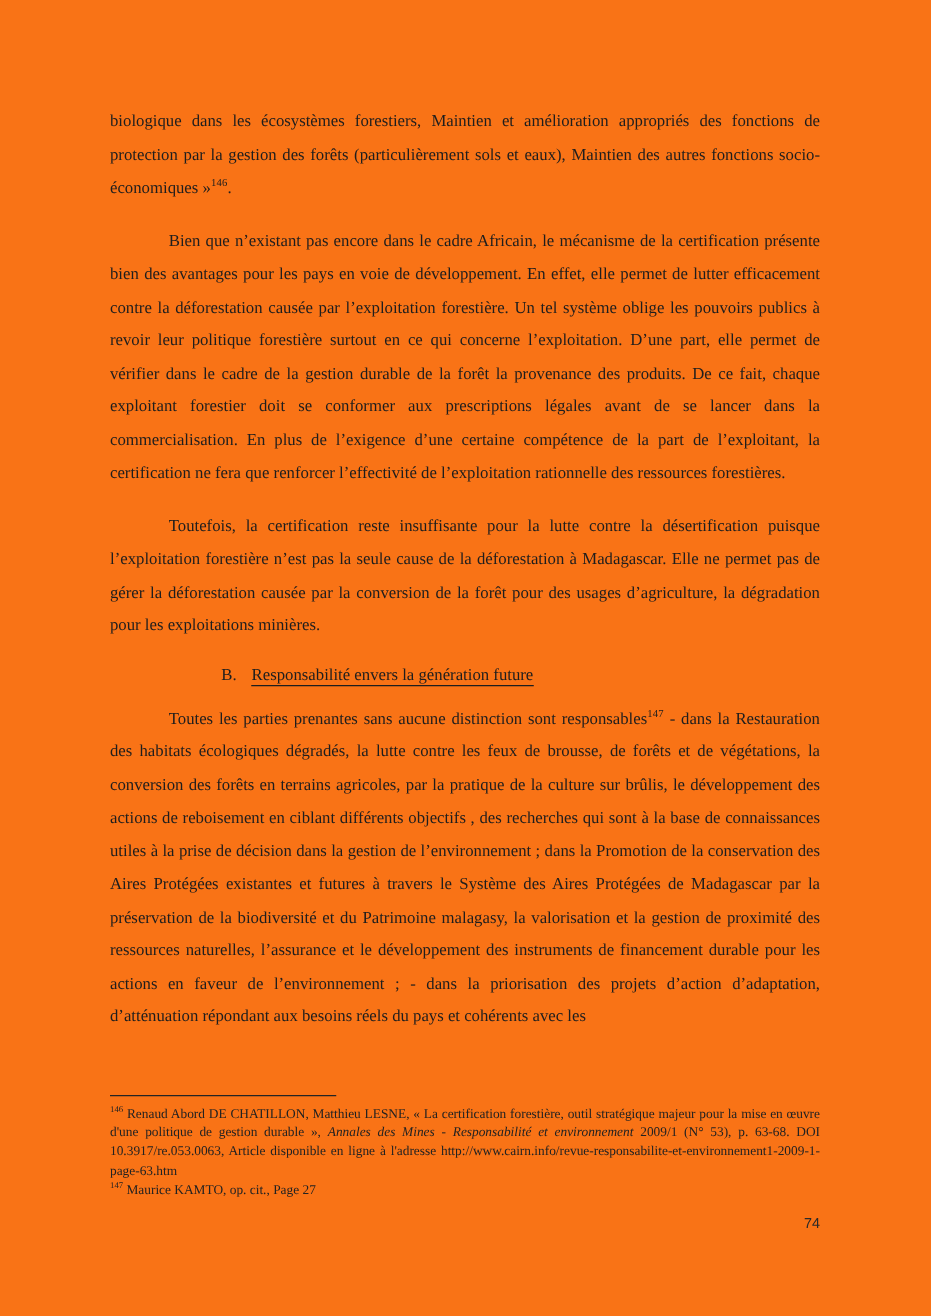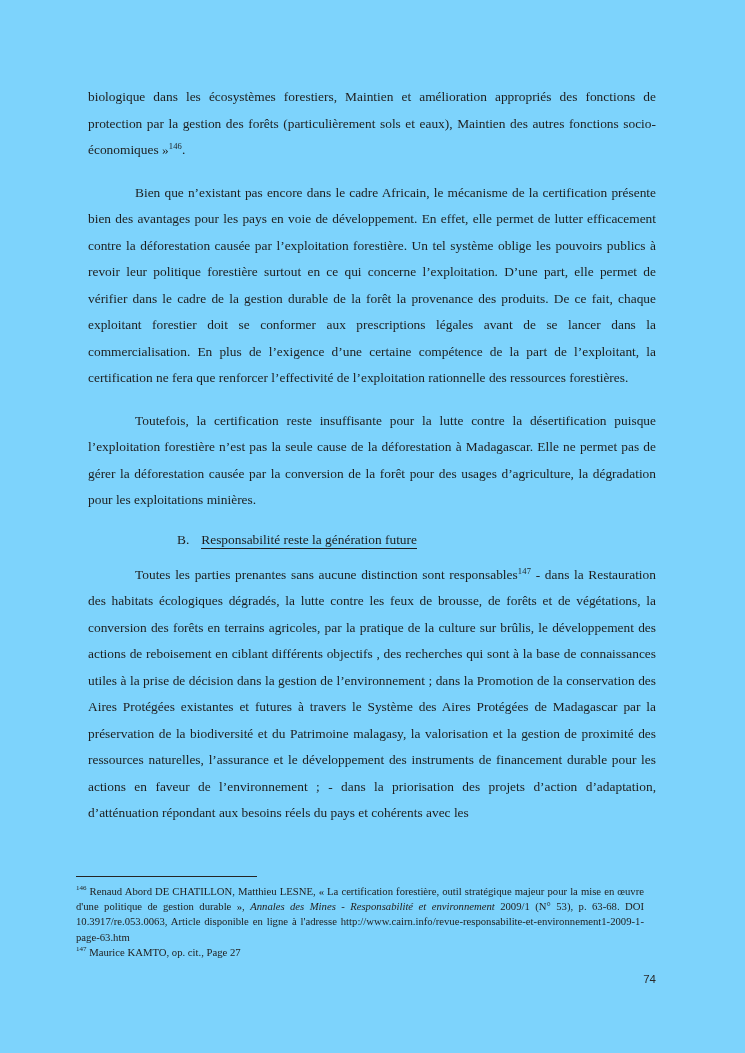--- a/index.html
+++ b/index.html
@@ -4,21 +4,21 @@
 <style>
   html, body {
     margin: 0;
     padding: 0;
     background: #ffffff;
   }
   .page {
     position: relative;
     width: 745px;
     height: 1053px;
-    background: #7dd3fc;
+    background: #f97316;
     overflow: hidden;
     font-family: "Liberation Serif", "DejaVu Serif", serif;
     color: #1e1e1e;
   }
   .content {
     position: absolute;
     left: 88px;
     top: 84px;
     width: 568px;
   }
@@ -48,21 +48,21 @@
   }
   .h-label {
     margin-right: 12px;
   }
   .h-title {
     border-bottom: 1.3px solid #1e1e1e;
     padding-bottom: 1.5px;
   }
   .footnotes {
     position: absolute;
-    left: 76px;
+    left: 88px;
     top: 876px;
     width: 568px;
   }
   .fn-sep {
     width: 181px;
     height: 0;
     border-top: 1.5px solid #242424;
     margin: 0 0 7px 0;
   }
   .fn {
@@ -97,21 +97,21 @@
 <div class="page">
 
   <div class="content">
 
     <p class="body-p no-indent"><span>biologique dans les écosystèmes forestiers, Maintien et amélioration appropriés des fonctions de protection par la gestion des forêts (particulièrement sols et eaux), Maintien des autres fonctions socio-économiques »</span><sup class="fnref">146</sup><span>.</span></p>
 
     <p class="body-p">Bien que n’existant pas encore dans le cadre Africain, le mécanisme de la certification présente bien des avantages pour les pays en voie de développement. En effet, elle permet de lutter efficacement contre la déforestation causée par l’exploitation forestière. Un tel système oblige les pouvoirs publics à revoir leur politique forestière surtout en ce qui concerne l’exploitation. D’une part, elle permet de vérifier dans le cadre de la gestion durable de la forêt la provenance des produits. De ce fait, chaque exploitant forestier doit se conformer aux prescriptions légales avant de se lancer dans la commercialisation. En plus de l’exigence d’une certaine compétence de la part de l’exploitant, la certification ne fera que renforcer l’effectivité de l’exploitation rationnelle des ressources forestières.</p>
 
     <p class="body-p">Toutefois, la certification reste insuffisante pour la lutte contre la désertification puisque l’exploitation forestière n’est pas la seule cause de la déforestation à Madagascar. Elle ne permet pas de gérer la déforestation causée par la conversion de la forêt pour des usages d’agriculture, la dégradation pour les exploitations minières.</p>
 
-    <h3 class="heading"><span class="h-label">B.</span><span class="h-title">Responsabilité reste la génération future</span></h3>
+    <h3 class="heading"><span class="h-label">B.</span><span class="h-title">Responsabilité envers la génération future</span></h3>
 
     <p class="body-p"><span>Toutes les parties prenantes sans aucune distinction sont responsables</span><sup class="fnref">147</sup><span> - dans la Restauration des habitats écologiques dégradés, la lutte contre les feux de brousse, de forêts et de végétations, la conversion des forêts en terrains agricoles, par la pratique de la culture sur brûlis, le développement des actions de reboisement en ciblant différents objectifs , des recherches qui sont à la base de connaissances utiles à la prise de décision dans la gestion de l’environnement ; dans la Promotion de la conservation des Aires Protégées existantes et futures à travers le Système des Aires Protégées de Madagascar par la préservation de la biodiversité et du Patrimoine malagasy, la valorisation et la gestion de proximité des ressources naturelles, l’assurance et le développement des instruments de financement durable pour les actions en faveur de l’environnement ; - dans la priorisation des projets d’action d’adaptation, d’atténuation répondant aux besoins réels du pays et cohérents avec les</span></p>
 
   </div>
 
   <div class="footnotes">
     <div class="fn-sep"></div>
 
     <p class="fn"><sup>146</sup><span> Renaud Abord DE CHATILLON, Matthieu LESNE, « La certification forestière, outil stratégique majeur pour la mise en œuvre d'une politique de gestion durable », </span><i>Annales des Mines - Responsabilité et environnement</i><span> 2009/1 (N° 53), p. 63-68. DOI 10.3917/re.053.0063, Article disponible en ligne à l'adresse http://www.cairn.info/revue-responsabilite-et-environnement1-2009-1-page-63.htm</span></p>
 

